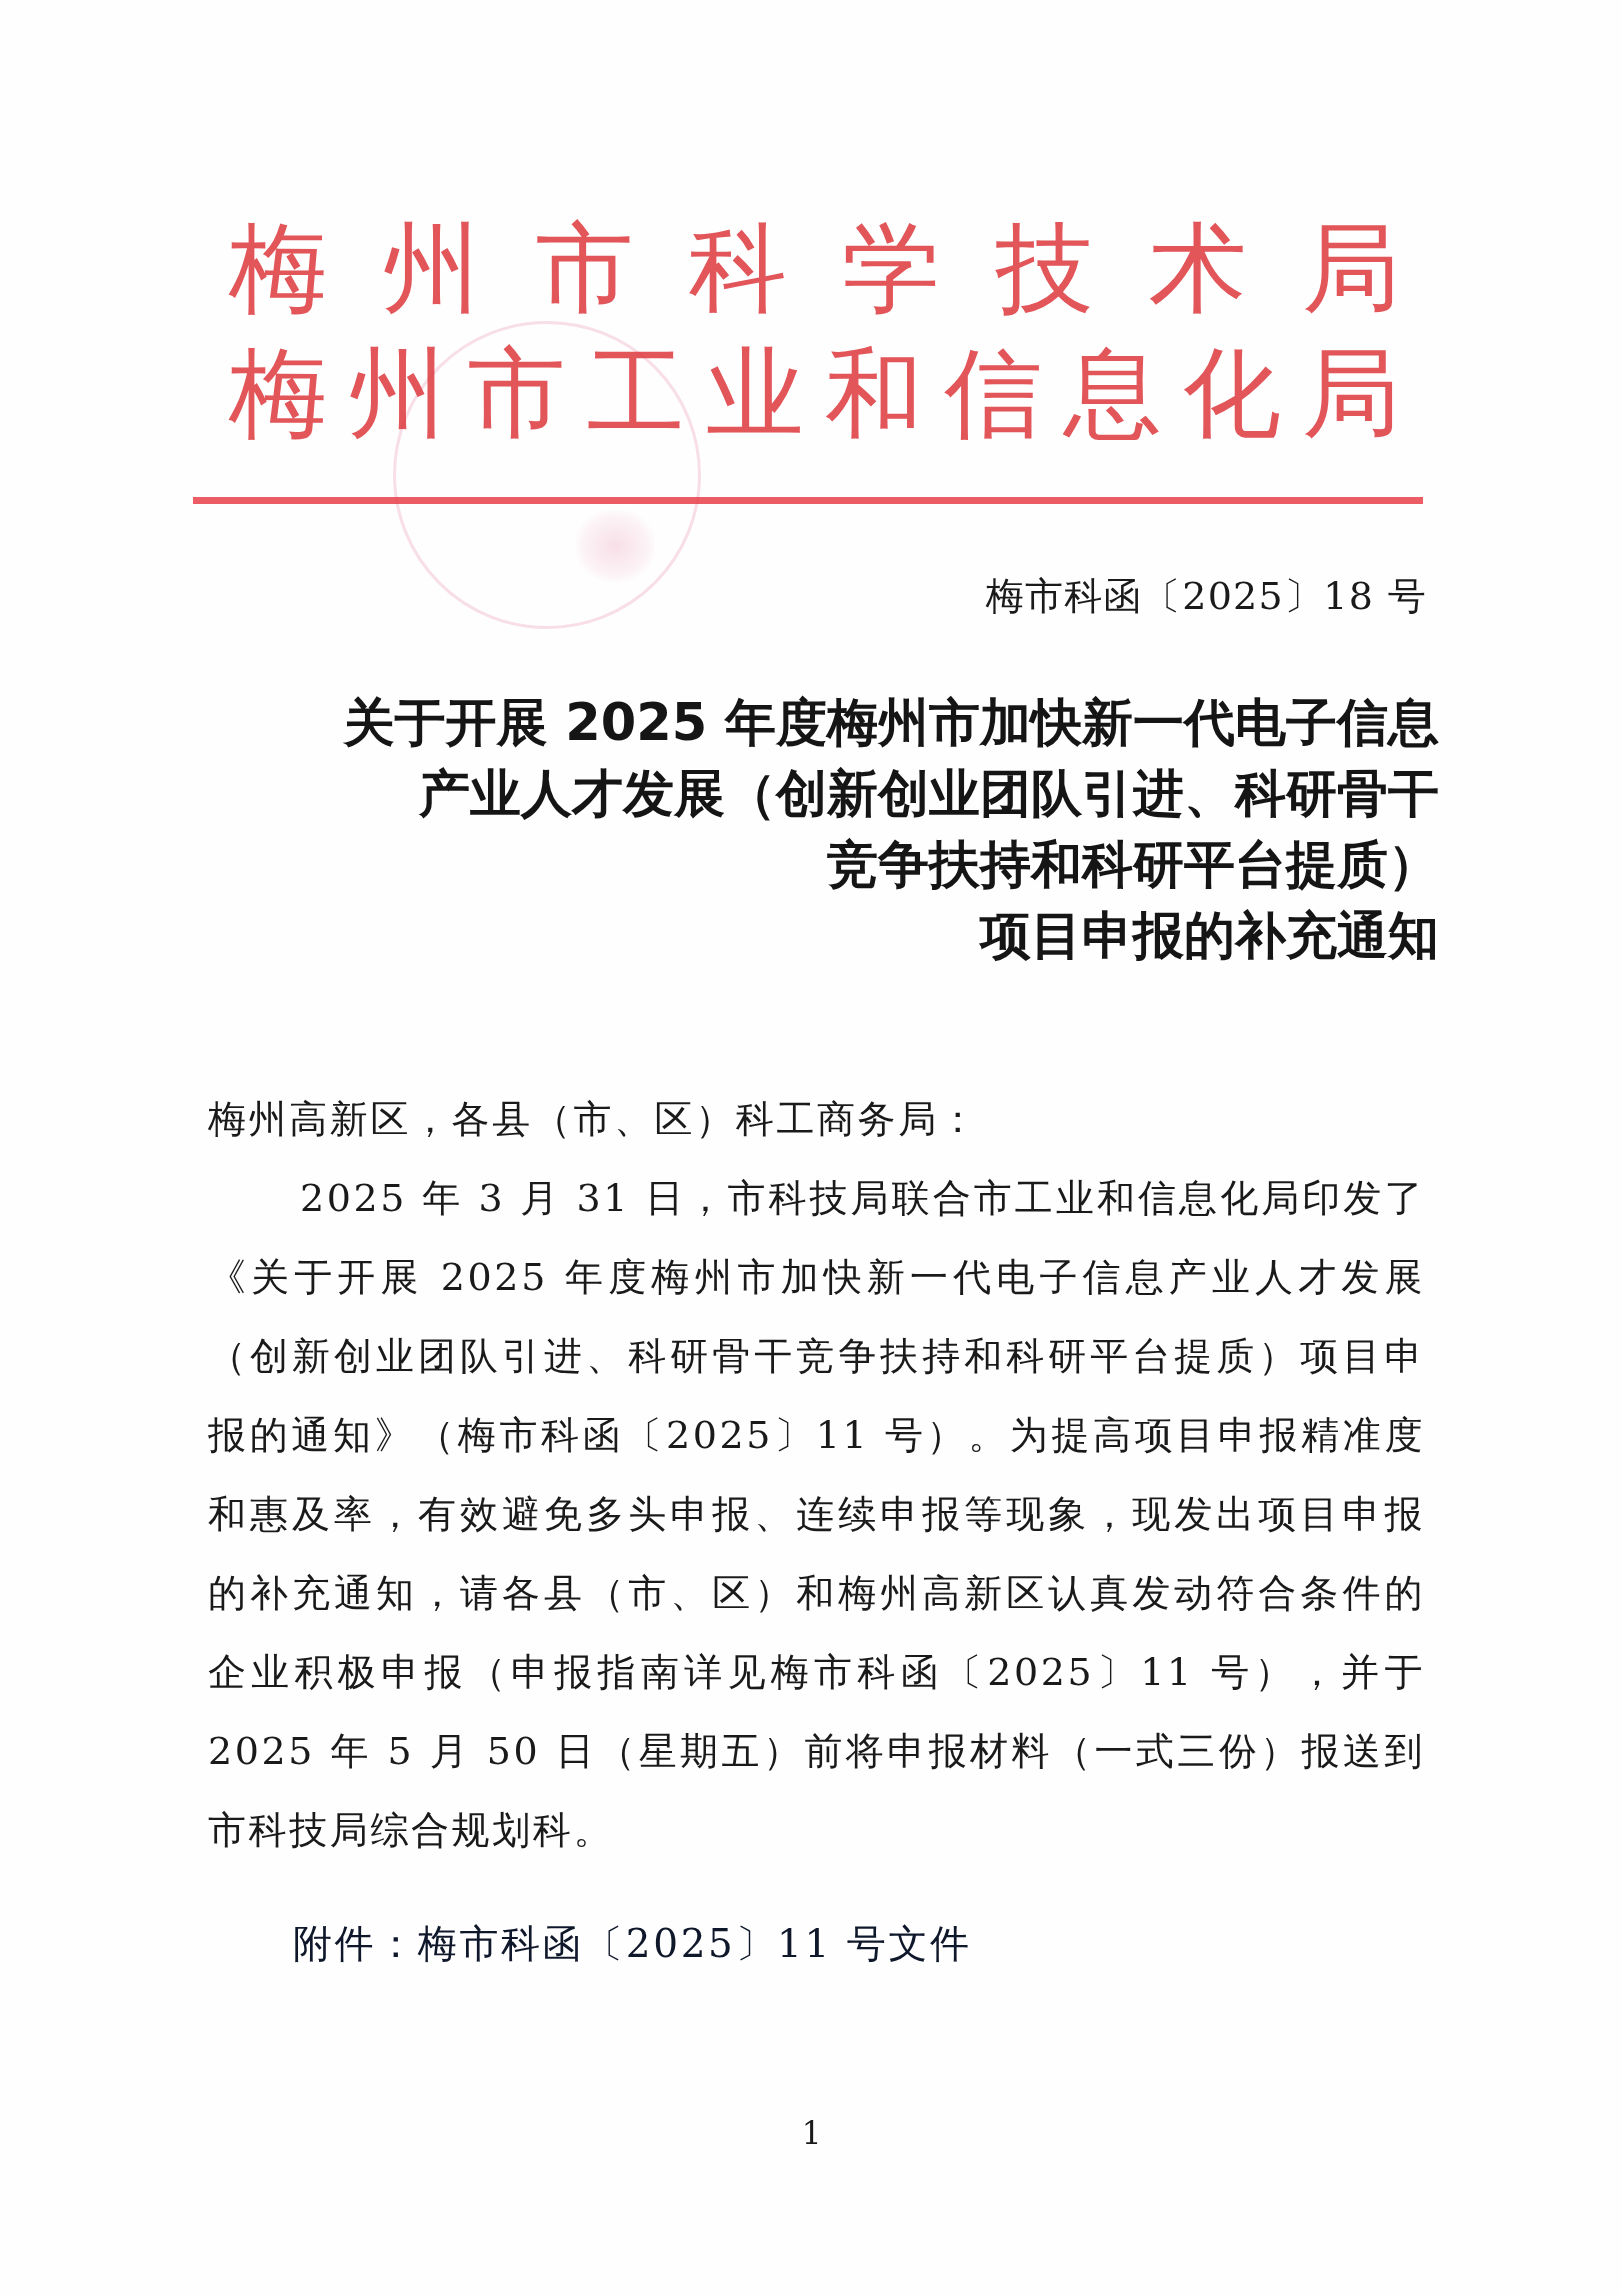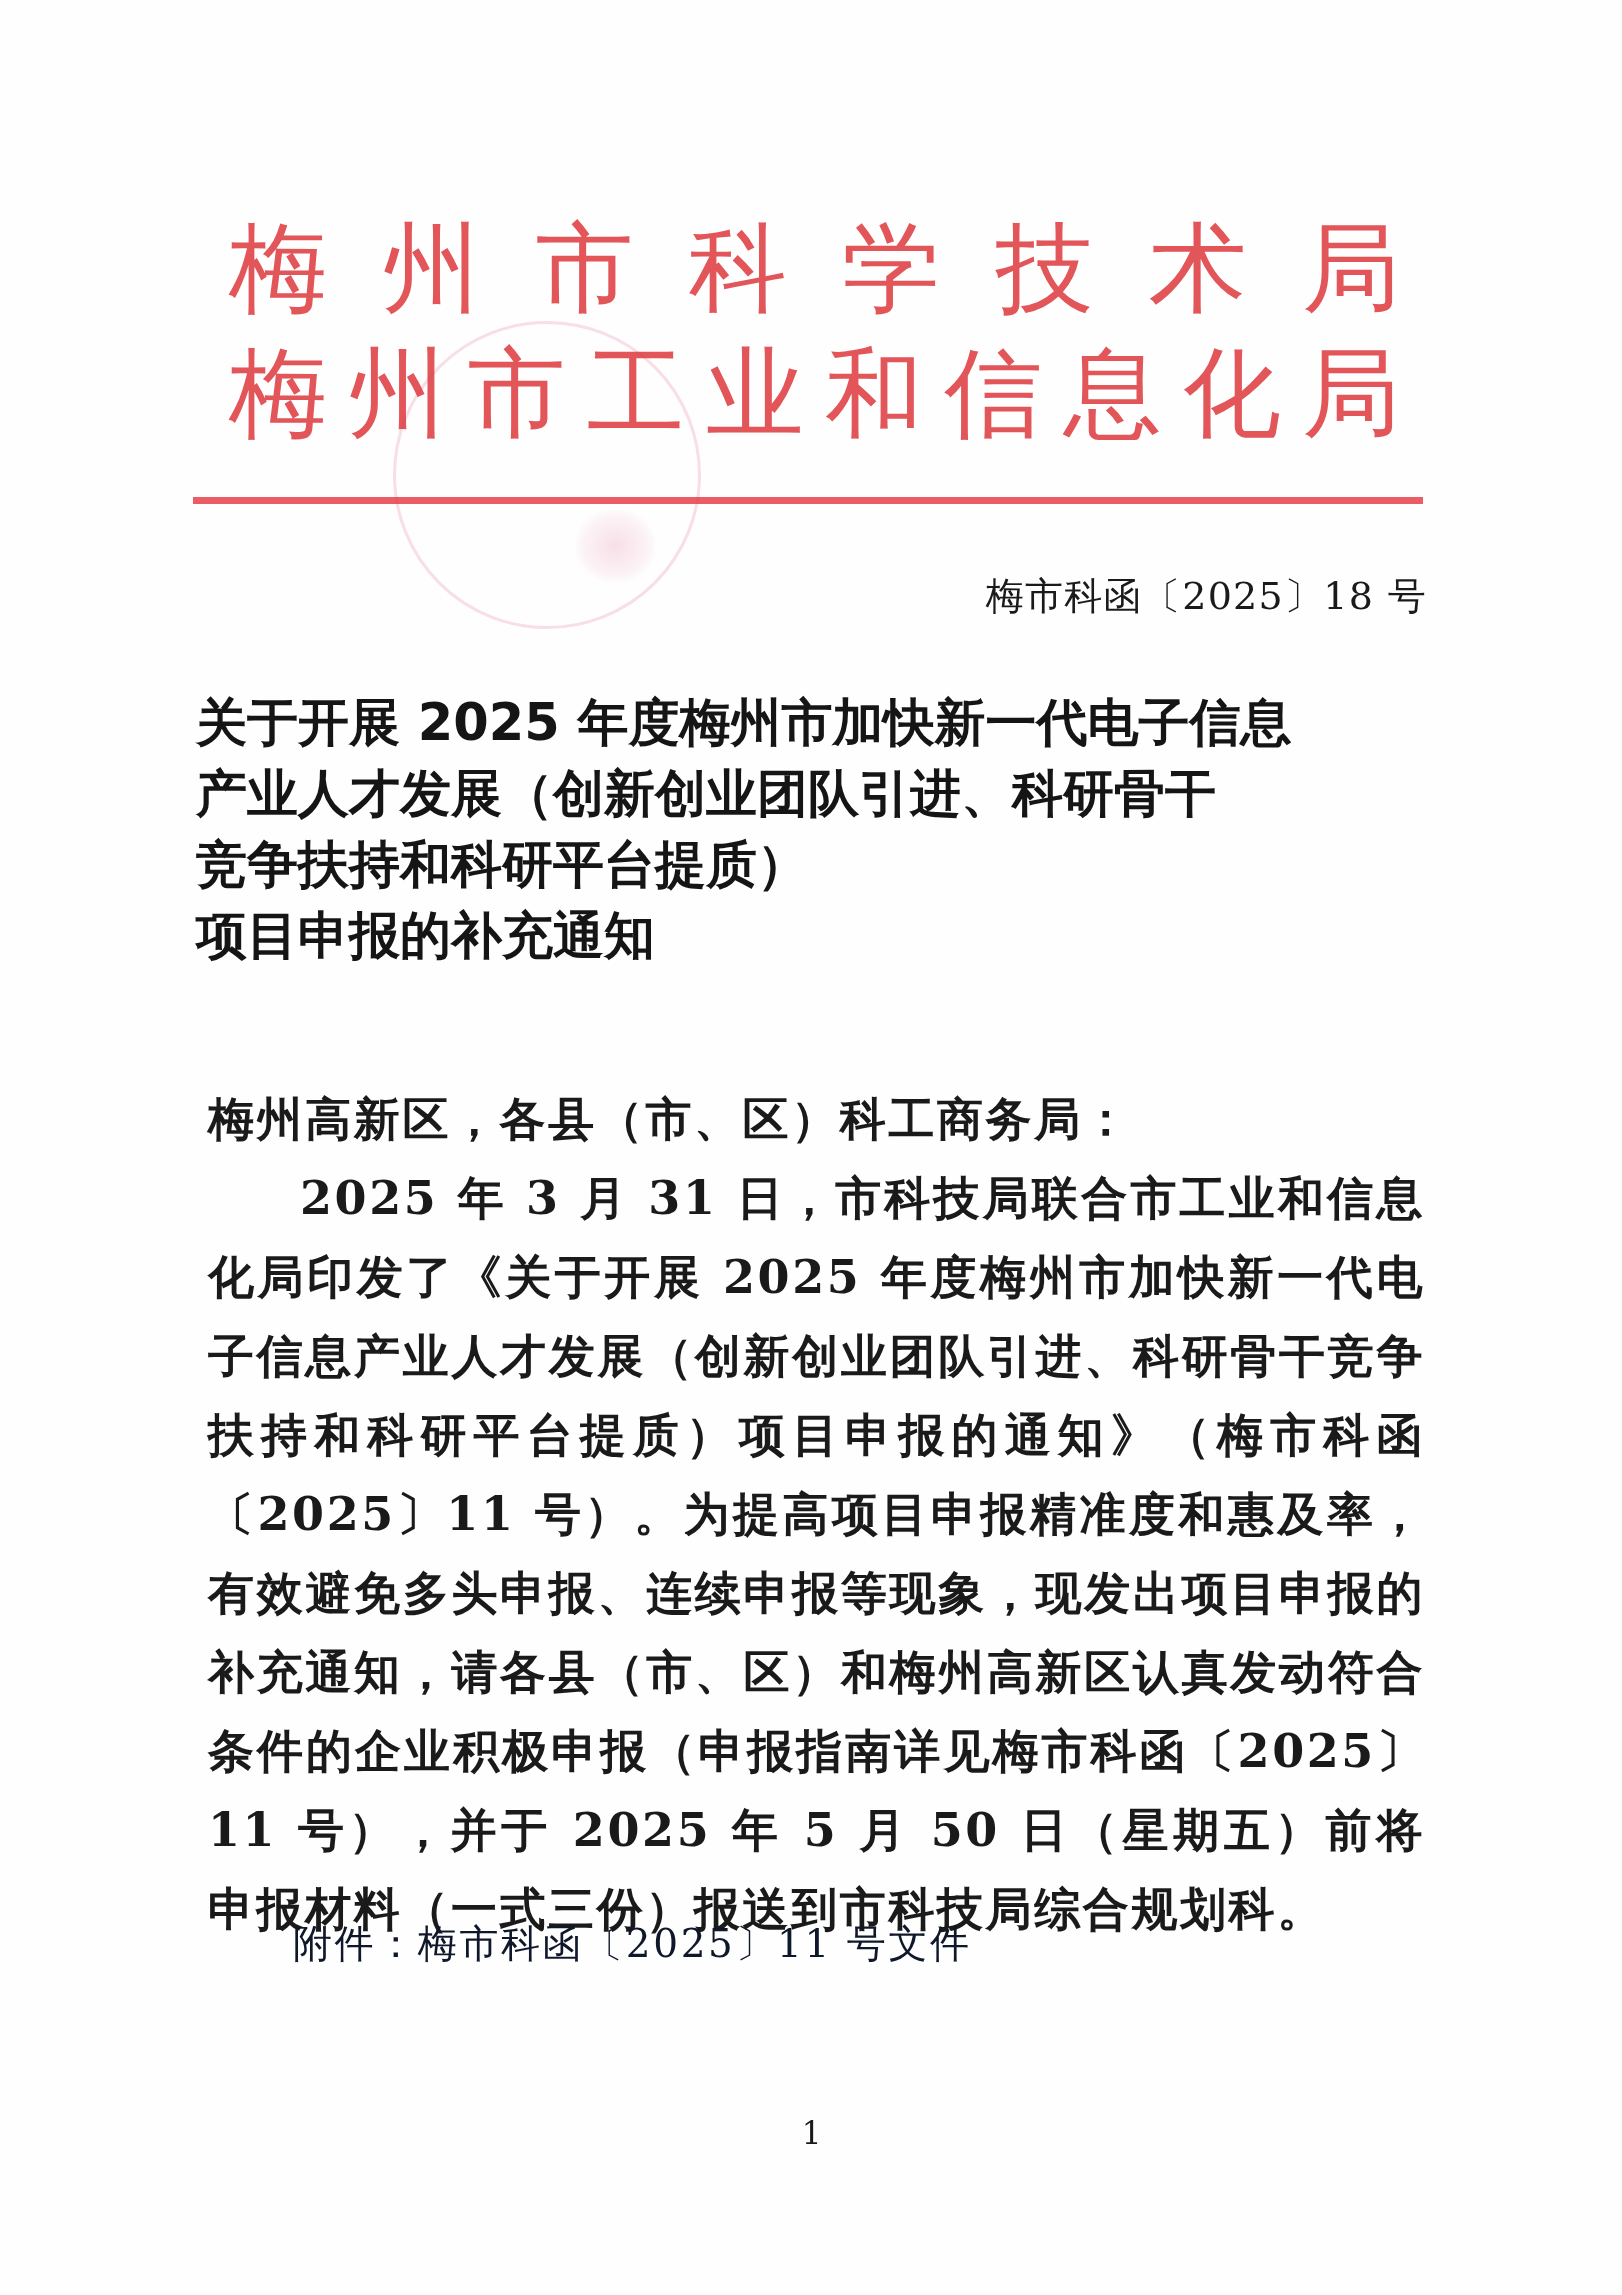--- a/index.html
+++ b/index.html
@@ -76,39 +76,38 @@
       font-size: 38px;
       letter-spacing: 1.3px;
       color: #1a1a1a;
     }
 
     .title {
       position: absolute;
       left: 196px;
       width: 1243px;
       top: 687px;
-      text-align: left;
+      text-align: right;
       font-family: "DejaVu Sans", "Liberation Sans", sans-serif;
       font-weight: bold;
       font-size: 51px;
       line-height: 71px;
       color: #151515;
     }
     .title div { white-space: nowrap; }
 
     .body-text {
       position: absolute;
       left: 208px;
       width: 1217px;
       top: 1080px;
-      font-size: 46px;
+      font-size: 38px;
       line-height: 79px;
       letter-spacing: 2.6px;
       color: #1a1a1a;
-      font-weight: bold;
     }
     .salutation { white-space: nowrap; }
     .para {
       text-indent: 92px;
       text-align: justify;
       text-align-last: left;
     }
 
     .attachment {
       position: absolute;

